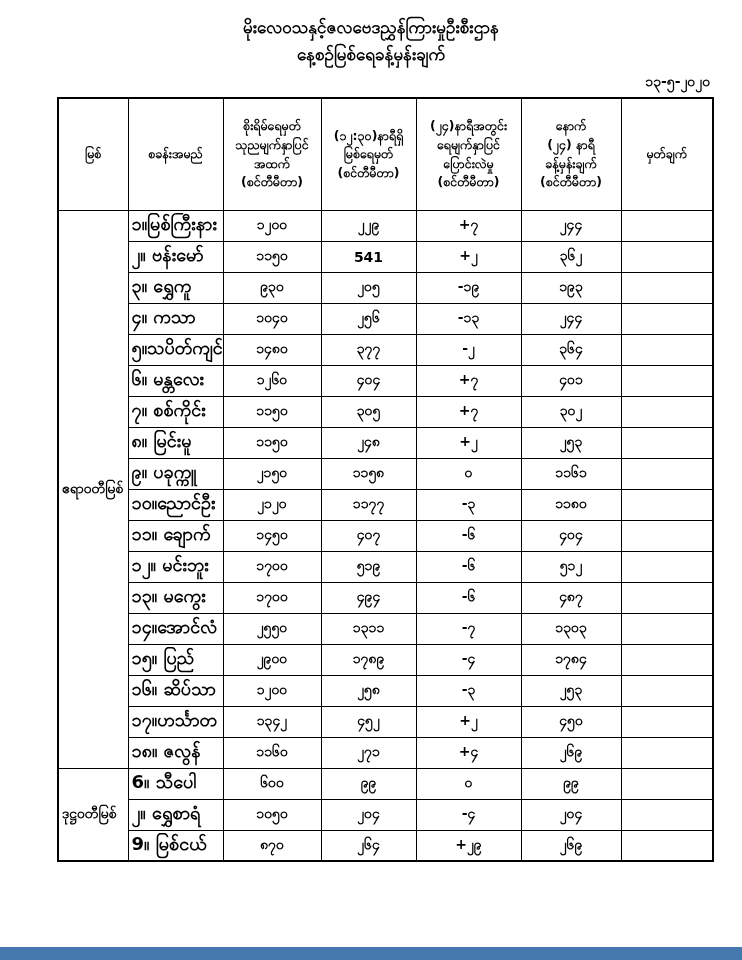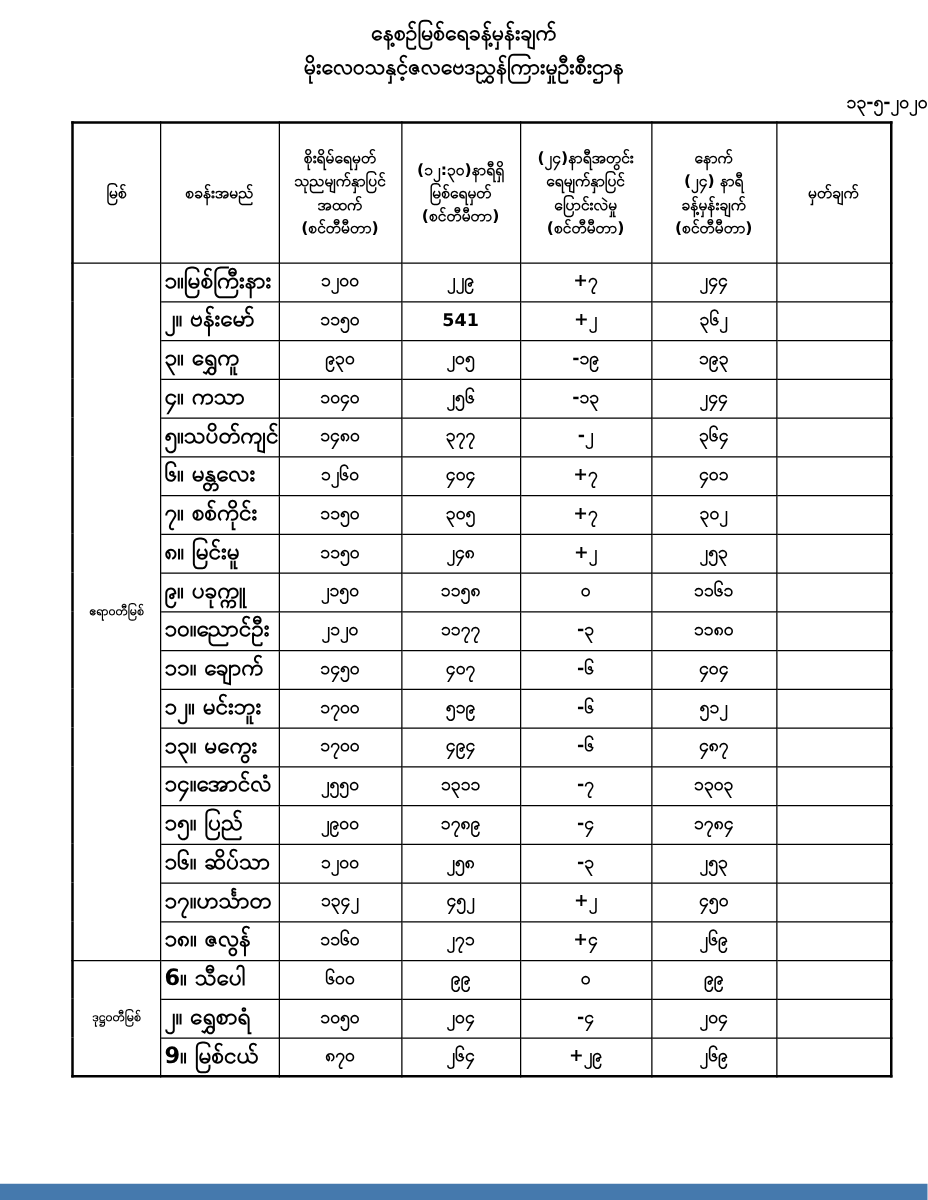--- a/index.html
+++ b/index.html
@@ -8,62 +8,62 @@
     background:#ffffff;color:#000;
     font-family:"DejaVu Sans",sans-serif;
   }
   .page{position:absolute;inset:0;}
   .doc-title{
     text-align:center;padding-top:14px;font-weight:bold;
     font-size:17px;line-height:1.6;
   }
   .doc-title .line{display:block;}
   .doc-date{
-    text-align:right;margin-top:4px;
+    text-align:right;padding-right:32px;margin-top:4px;
     font-size:14px;font-weight:bold;
   }
   table.levels{
     border-collapse:collapse;table-layout:fixed;
     margin:4px 0 0 57px;width:655px;
     border:2px solid #000;
   }
   table.levels th, table.levels td{
     border:1px solid #000;padding:0 3px;vertical-align:middle;
     overflow:hidden;
   }
   tr.header-row{height:112px;}
   tr.header-row th{
     font-size:12.5px;font-weight:bold;text-align:center;
     white-space:pre-line;line-height:1.5;
   }
   th.simple-head{font-size:14px;font-family:Liberation Serif, serif;}
   tr.data-row{height:31px;}
   td.river-cell{
-    text-align:center;font-weight:bold;font-size:10px;
+    font-weight:bold;font-size:14px;
   }
   td.station-cell{
     text-align:left;font-weight:bold;font-size:18px;padding-left:5px;
     white-space:nowrap;
   }
   td.num-cell{
     text-align:center;font-weight:bold;font-size:14px;
   }
   td.remark-cell{background:#ffffff;}
   .bottom-bar{
     position:absolute;left:0;right:0;bottom:0;height:13px;
   }
 </style>
 </head>
 <body>
 
 <div class="page">
 
   <div class="doc-title">
+    <span class="line">မိုးလေဝသနှင့်ဇလဗေဒညွှန်ကြားမှုဦးစီးဌာန</span>
     <span class="line">နေ့စဉ်မြစ်ရေခန့်မှန်းချက်</span>
-    <span class="line">မိုးလေဝသနှင့်ဇလဗေဒညွှန်ကြားမှုဦးစီးဌာန</span>
   </div>
 
   <div class="doc-date">၁၃-၅-၂၀၂၀</div>
 
   <table class="levels">
     <colgroup>
       <col style="width:70px">
         <col style="width:95px">
         <col style="width:98px">
       <col style="width:95px">

